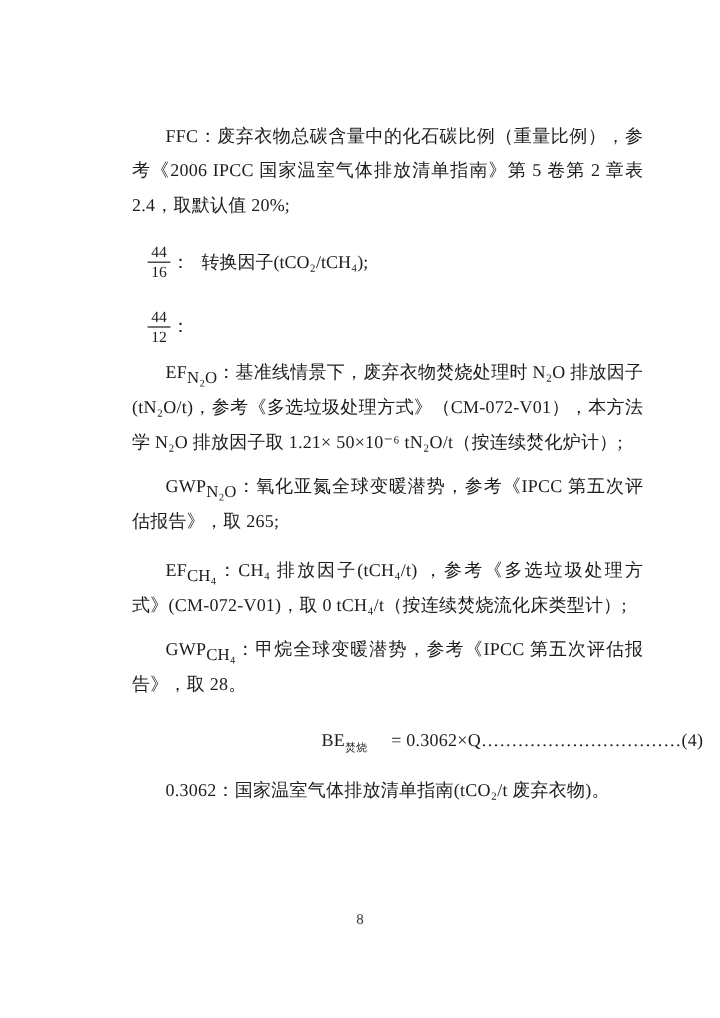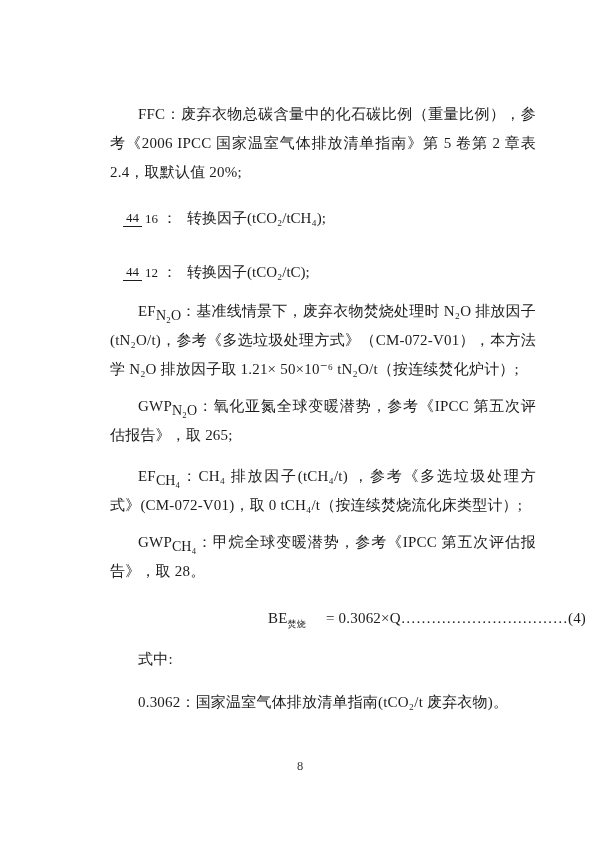--- a/index.html
+++ b/index.html
@@ -35,22 +35,22 @@
   
   .frac-row {
     display:flex;
     align-items:center;
     height:42px;
     margin-left:13px;
     font-size:15px;
   }
   .frac {
     display:inline-flex;
-    flex-direction:row;
-    align-items:flex-end;
+    flex-direction:column;
+    align-items:flex-start;
     font-size:13px;
     line-height:16px;
     font-family:"Liberation Serif","DejaVu Serif",serif;
   }
   .frac .num { display:block; padding:0 3px; border-bottom:1px solid #1c1c1c; }
   .frac .den { display:block; padding:0 3px; }
   .frac-colon { margin:0 10px 0 1px; }
   
   .formula {
     font-size:15px;
@@ -96,34 +96,32 @@
     <span class="frac-colon">：</span>
     <span>转换因子(tCO₂/tCH₄);</span>
   </div>
 
   <div class="frac-row mb4">
     <span class="frac">
       <span class="num">44</span>
       <span class="den">12</span>
     </span>
     <span class="frac-colon">：</span>
-    <span>转换因子(tCO₂/tC);</span>
   </div>
 
   <p class="para indent mb8"><span class="term"><span>EF</span><sub class="tsub">N₂O</sub></span><span>：</span><span>基准线情景下，废弃衣物焚烧处理时 N₂O 排放因子(tN₂O/t)，参考《多选垃圾处理方式》（CM-072-V01），本方法学 N₂O 排放因子取 1.21× 50×10⁻⁶ tN₂O/t（按连续焚化炉计）;</span></p>
 
   <p class="para indent mb12"><span class="term"><span>GWP</span><sub class="tsub">N₂O</sub></span><span>：</span><span>氧化亚氮全球变暖潜势，参考《IPCC 第五次评估报告》，取 265;</span></p>
 
   <p class="para indent mb8"><span class="term"><span>EF</span><sub class="tsub">CH₄</sub></span><span>：</span><span>CH₄ 排放因子(tCH₄/t) ，参考《多选垃圾处理方式》(CM-072-V01)，取 0 tCH₄/t（按连续焚烧流化床类型计）;</span></p>
 
   <p class="para indent mb18"><span class="term"><span>GWP</span><sub class="tsub">CH₄</sub></span><span>：</span><span>甲烷全球变暖潜势，参考《IPCC 第五次评估报告》，取 28。</span></p>
 
 
   <div class="formula mb12"><span>BE</span><sub class="fsub">焚烧</sub><span class="rhs">= 0.3062×Q</span><span>……………………………</span><span>(4)</span></div>
 
-  <p class="para indent mb14"><span>式中:</span></p>
 
 
   <p class="para indent"><span class="term">0.3062</span><span>：</span><span>国家温室气体排放清单指南(tCO₂/t 废弃衣物)。</span></p>
 
   <div class="page-number">8</div>
 
 </div>
 
 </body></html>

